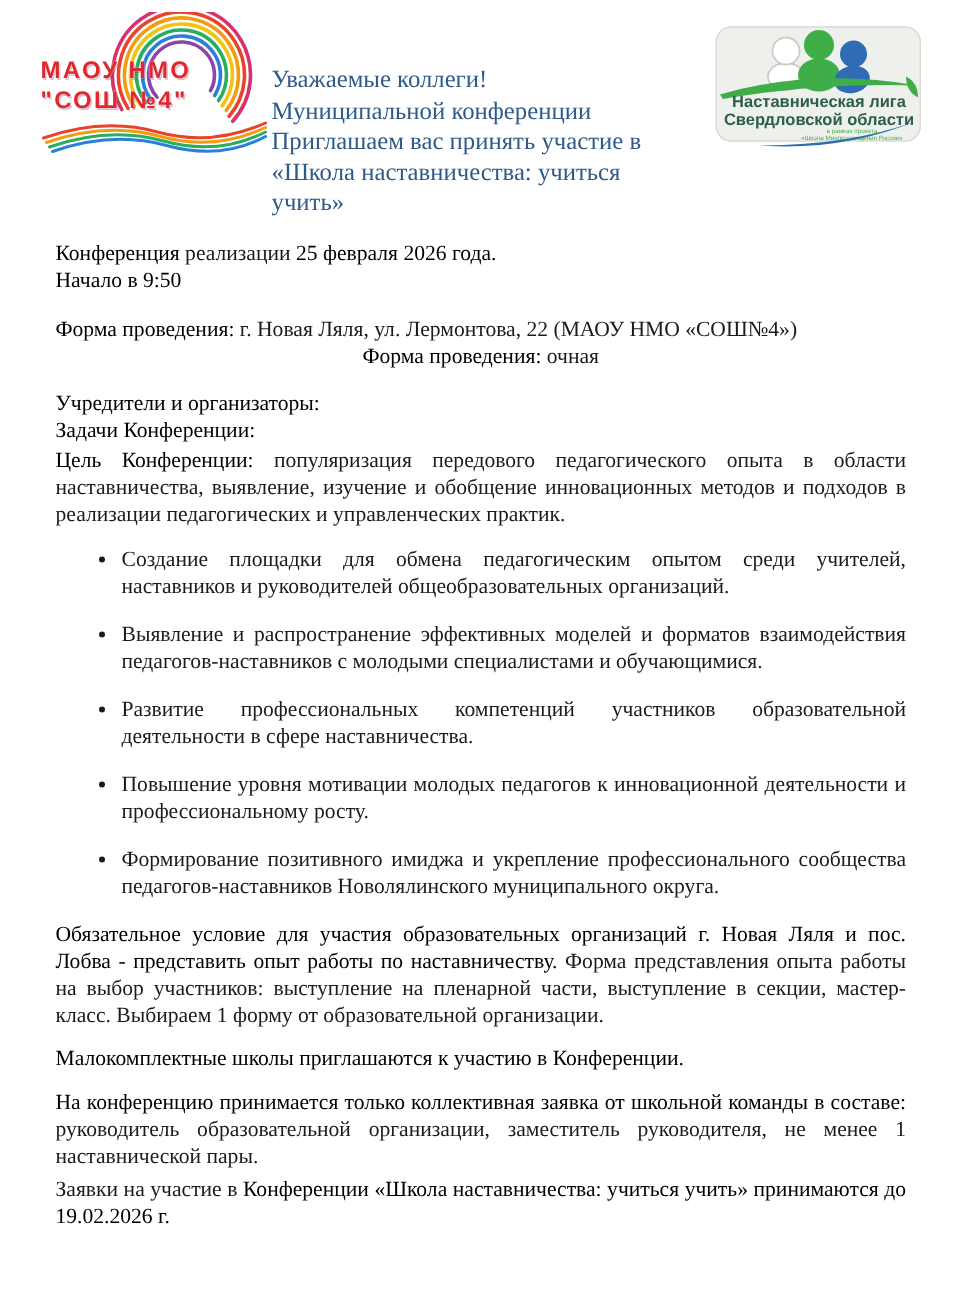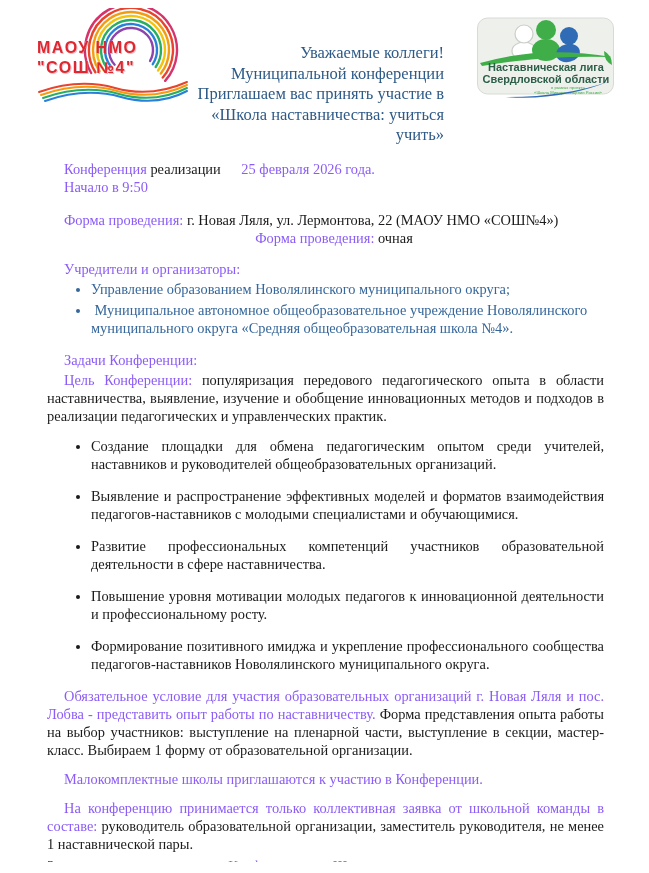--- a/index.html
+++ b/index.html
@@ -1,43 +1,43 @@
 <!DOCTYPE html>
 <html><head>
 <meta charset="utf-8">
 <style>
   html,body{margin:0;padding:0;background:#ffffff;}
   .page{
     width:649px;height:862px;overflow:hidden;box-sizing:border-box;
     background:#ffffff;
     font-family:"Liberation Serif", serif;
     font-size:14.4px;line-height:1.25;color:#1b1b1b;
-    padding:8px 45px 6px 47px;
+    padding:8px 45px 6px 37px;
     position:relative;
   }
   
   .letterhead{display:flex;align-items:flex-start;margin:0 -12px 14px -14px;min-height:118px;}
   .logo-left{width:158px;height:100px;position:relative;flex:0 0 auto;}
   .logo-left .lg-txt{
     position:absolute;left:4px;top:30px;
     font-family:"Liberation Sans", sans-serif;font-weight:bold;
     color:#E02730;font-size:16px;letter-spacing:1.5px;line-height:1.25;
     text-shadow:0 0 1px #fff,1px 1px 0 rgba(120,0,40,.25);
     white-space:nowrap;
   }
   .heading{
-    flex:1;text-align:right;color:#2E5A87;
+    flex:1;text-align:left;color:#2E5A87;
     font-size:16.5px;line-height:20.5px;padding-top:35px;
   }
   .logo-right{width:140px;height:92px;position:relative;flex:0 0 auto;padding-top:5px;margin-left:32px;}
   
   .p{margin:0 0 11px 0;}
   .tight{margin-bottom:0;}
   .just{text-align:justify;}
-  .blue{color:#8b5cf6;margin-left:17px;}
+  .blue{color:#000000;}
   ul{margin:2px 0 10px 0;padding-left:44px;}
   ul.founders{color:#36679B;margin-bottom:14px;}
   ul.founders li{margin-bottom:3px;text-align:left;}
   ul.tasks{list-style:disc;margin-top:12px;margin-bottom:12px;}
   ul.tasks li{margin-bottom:14px;text-align:justify;}
   .goal{margin-top:2px;margin-bottom:12px;}
   .deadline{margin-top:3px;margin-bottom:0;}
 </style>
 </head>
 <body>
@@ -100,24 +100,20 @@
     </div>
   </div>
 
   <p class="p tight"><span class="blue">Конференция </span><span>реализации </span><span class="blue">25 февраля 2026 года.</span></p>
   <p class="p blue" style="margin-bottom:15px;">Начало в 9:50</p>
 
   <p class="p tight"><span class="blue">Форма проведения: </span><span>г. Новая Ляля, ул. Лермонтова, 22 (МАОУ НМО «СОШ№4»)</span></p>
   <p class="p" style="margin-bottom:13px;text-align:center;"><span class="blue">Форма проведения: </span><span>очная</span></p>
 
   <p class="p tight blue">Учредители и организаторы:</p>
-  <ul class="founders">
-    <li>Управление образованием Новолялинского муниципального округа;</li>
-    <li>&nbsp;Муниципальное автономное общеобразовательное учреждение Новолялинского муниципального округа «Средняя общеобразовательная школа №4».</li>
-  </ul>
 
   <p class="p tight blue">Задачи Конференции:</p>
 
   <p class="p just goal"><span class="blue">Цель Конференции: </span><span>популяризация передового педагогического опыта в области наставничества, выявление, изучение и обобщение инновационных методов и подходов в реализации педагогических и управленческих практик.</span></p>
   <ul class="tasks">
     <li>Создание площадки для обмена педагогическим опытом среди учителей, наставников и руководителей общеобразовательных организаций.</li>
     <li>Выявление и распространение эффективных моделей и форматов взаимодействия педагогов-наставников с молодыми специалистами и обучающимися.</li>
     <li>Развитие профессиональных компетенций участников образовательной деятельности в сфере наставничества.</li>
     <li>Повышение уровня мотивации молодых педагогов к инновационной деятельности и профессиональному росту.</li>
     <li>Формирование позитивного имиджа и укрепление профессионального сообщества педагогов-наставников Новолялинского муниципального округа.</li>

